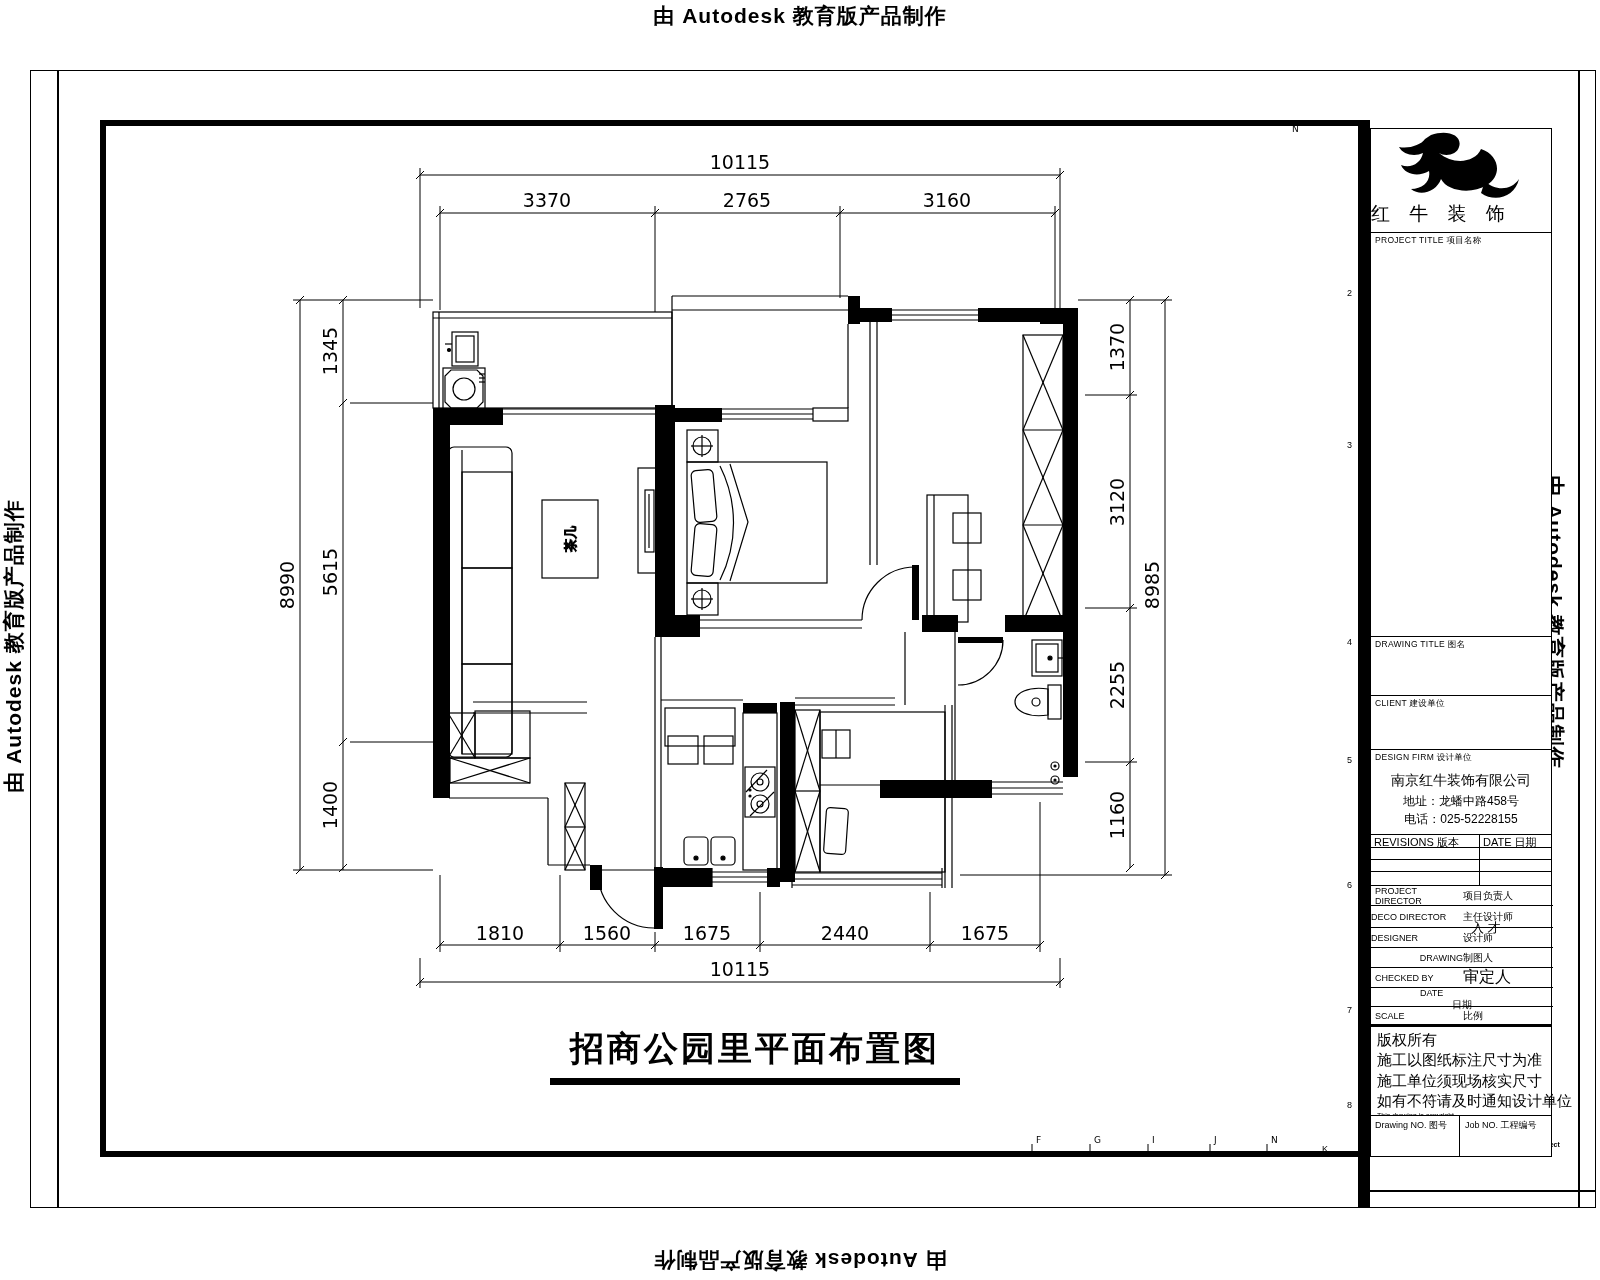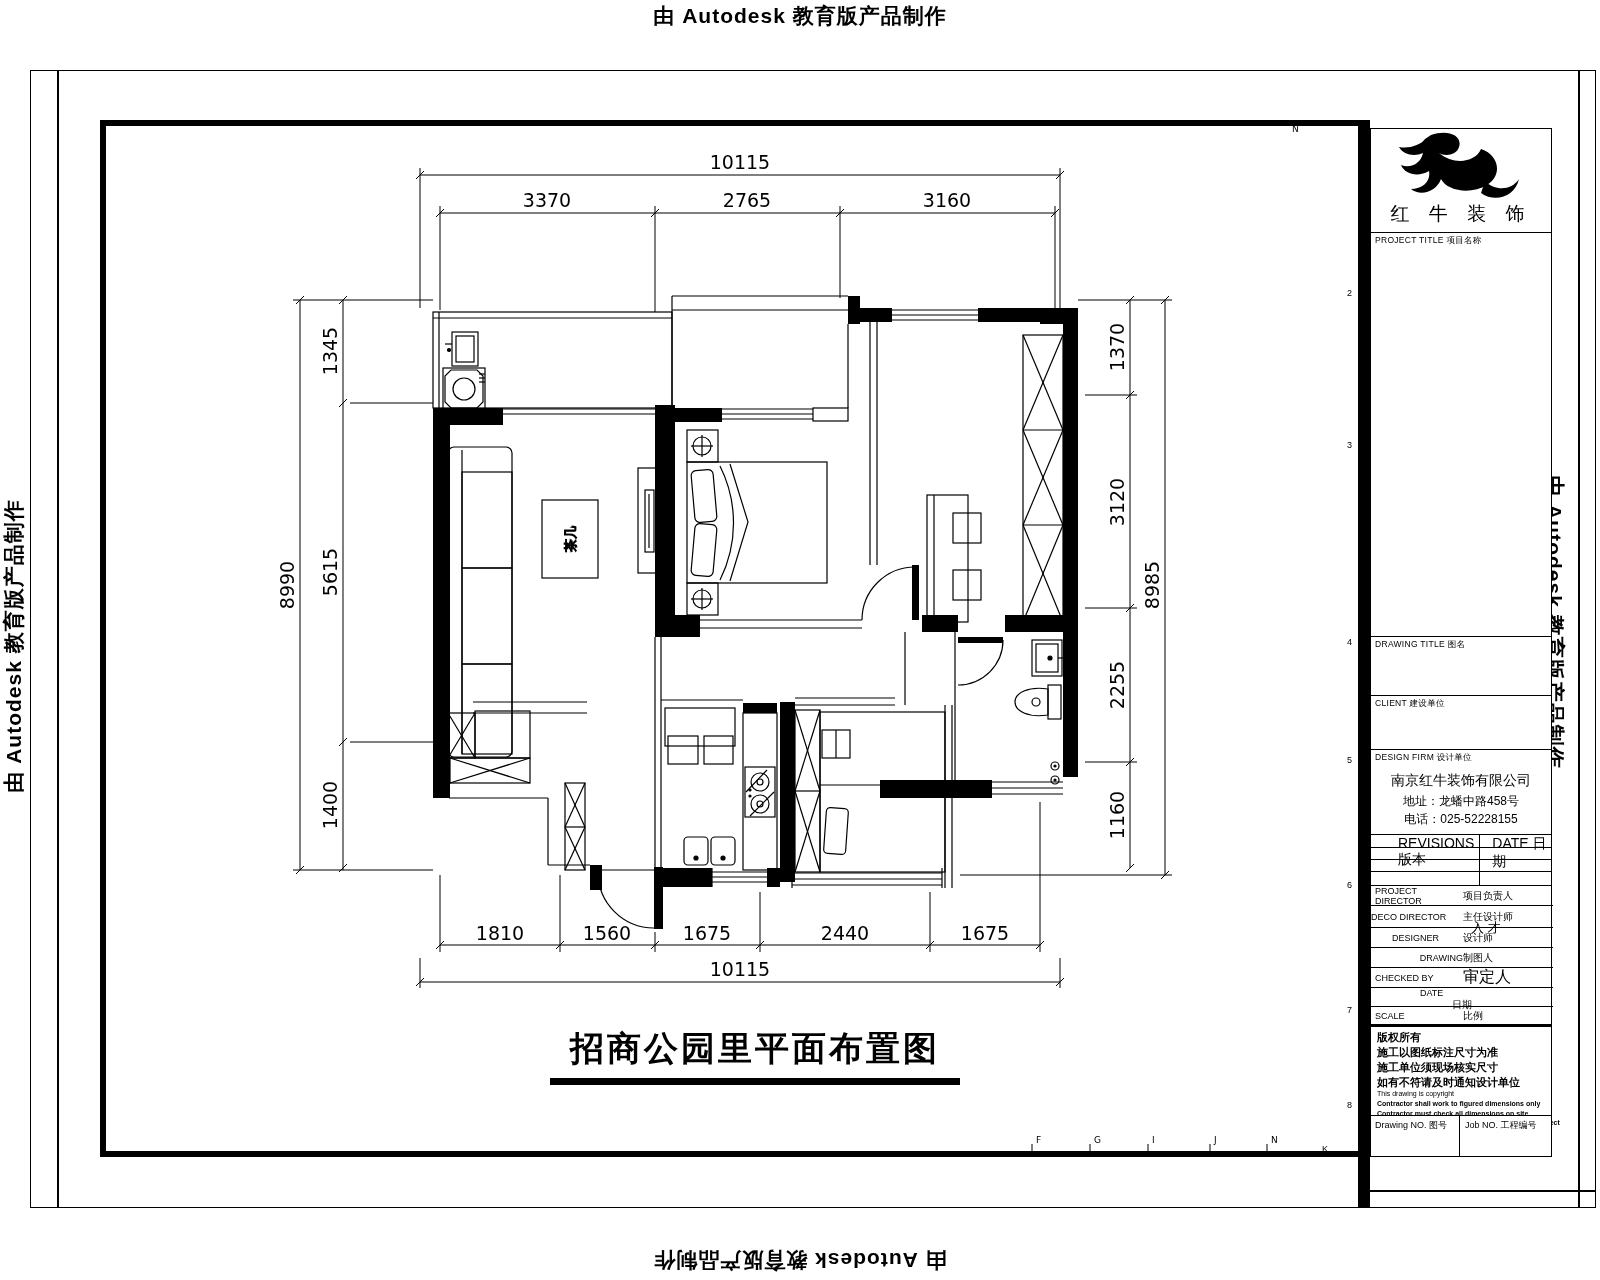--- a/index.html
+++ b/index.html
@@ -7,21 +7,21 @@
     font-family:"Liberation Sans", sans-serif; color:#000; }
   .abs { position:absolute; }
   .banner { font-size:21px; font-weight:bold; white-space:nowrap; letter-spacing:1px; }
   .line { background:#000; }
   
   .tb-box { position:absolute; left:0; width:182px; border:1.5px solid #000; background:#fff; }
   .tb-label { font-size:8.5px; padding:2px 3px 0 4px; letter-spacing:0.3px; white-space:nowrap; }
   .tb-row { position:absolute; left:0; width:182px; border-bottom:1px solid #000;
      display:flex; align-items:center; font-size:9px; }
   .firm-lines { text-align:center; margin-top:6px; line-height:1.55; }
-  .note-cn { font-size:11px; line-height:1.35; white-space:nowrap;font-weight:bold; }
+  .note-cn { font-size:15px; line-height:1.35; white-space:nowrap; }
   .note-en { font-size:7px; line-height:1.35; white-space:nowrap; }
   .note-en-b { font-size:7px; font-weight:bold; line-height:1.4; white-space:nowrap; }
   svg text { font-family:"DejaVu Sans", sans-serif; fill:#000; }
   .zone-num { position:absolute; font-size:9px; color:#000; }
 </style>
 </head>
 <body>
 
 <div class="abs banner" style="top:2px; left:0; width:1600px; text-align:center;">由 Autodesk 教育版产品制作</div>
 <div class="abs banner" style="top:1246px; left:0; width:1600px; text-align:center; transform:rotate(180deg);">由 Autodesk 教育版产品制作</div>
@@ -397,21 +397,21 @@
   </g>
 </svg>
 
 <div class="abs" style="left:1370px; top:120px; width:182px; height:1088px;">
 
   <div class="tb-box" style="top:8px; height:105px;">
     <svg width="180" height="68" viewBox="0 0 90 34" style="display:block; margin:2px auto 0;">
       <path fill="#000" d="M30,2 C38,-1 46,2 44,8 C43,12 37,13 34,11 C41,17 52,16 55,9 C64,12 66,22 58,27 C50,32 38,30 35,24 C33,30 25,33 20,29 C26,29 30,25 29,20 C24,23 17,22 15,17 C20,19 25,16 26,11 C22,13 16,12 14,8 C19,9 25,7 27,4 Z"></path>
       <path fill="#000" d="M57,25 C62,30 70,30 74,24 C72,33 62,36 55,31 Z"></path>
     </svg>
-    <div style="text-align:center; font-size:19px; letter-spacing:7px; margin-top:2px;">红 牛 装 饰</div>
+    <div style="font-size:19px; letter-spacing:7px; margin-top:2px;">红 牛 装 饰</div>
   </div>
 
   <div class="tb-box" style="top:112px; height:405px;">
     <div class="tb-label">PROJECT TITLE 项目名称</div>
   </div>
 
   <div class="tb-box" style="top:516px; height:60px;">
     <div class="tb-label">DRAWING TITLE 图名</div>
   </div>
 
@@ -423,41 +423,41 @@
     <div class="tb-label">DESIGN FIRM 设计单位</div>
     <div class="firm-lines">
       <div style="font-size:14px;">南京红牛装饰有限公司</div>
       <div style="font-size:12px;">地址：龙蟠中路458号</div>
       <div style="font-size:12px;">电话：025-52228155</div>
     </div>
   </div>
 
   <div class="tb-box" style="top:714px; height:52px;">
     <div style="position:absolute; left:108px; top:0; width:1px; height:50px; background:#000;"></div>
-    <div style="display:flex; border-bottom:1px solid #000; height:13px; font-size:14px;padding-left:24px;">
+    <div style="display:flex; border-bottom:1px solid #000; height:13px; font-size:11px;">
       <span style="width:108px; padding-left:3px;">REVISIONS 版本</span>
       <span style="padding-left:4px;">DATE 日期</span>
     </div>
     <div style="height:12px; border-bottom:1px solid #000;"></div>
     <div style="height:12px; border-bottom:1px solid #000;"></div>
     <div style="height:11px;"></div>
   </div>
 
   <div class="tb-box" style="top:765px; height:177px;">
     <div class="tb-row" style="top:0; height:20px;">
       <span style="padding-left:4px; width:92px;">PROJECT DIRECTOR</span>
       <span style="font-size:10px;">项目负责人</span>
     </div>
     <div class="tb-row" style="top:20px; height:22px;">
       <span style="width:92px;">DECO DIRECTOR</span>
       <span style="font-size:10px;">主任设计师</span>
       <span style="position:absolute; left:100px; top:13px; font-size:13px;">入 才</span>
     </div>
     <div class="tb-row" style="top:42px; height:20px;">
-      <span style="padding-left:21px; width:92px;">DESIGNER</span>
+      <span style="padding-left:0; width:92px;">DESIGNER</span>
       <span style="font-size:10px;">设计师</span>
     </div>
     <div class="tb-row" style="top:62px; height:20px;">
       <span style="padding-left:8px; width:92px;text-align:right;">DRAWING</span>
       <span style="font-size:10px;">制图人</span>
     </div>
     <div class="tb-row" style="top:82px; height:20px;">
       <span style="padding-left:4px; width:92px;">CHECKED BY</span>
       <span style="font-size:16px;text-align:right;">审定人</span>
     </div>

